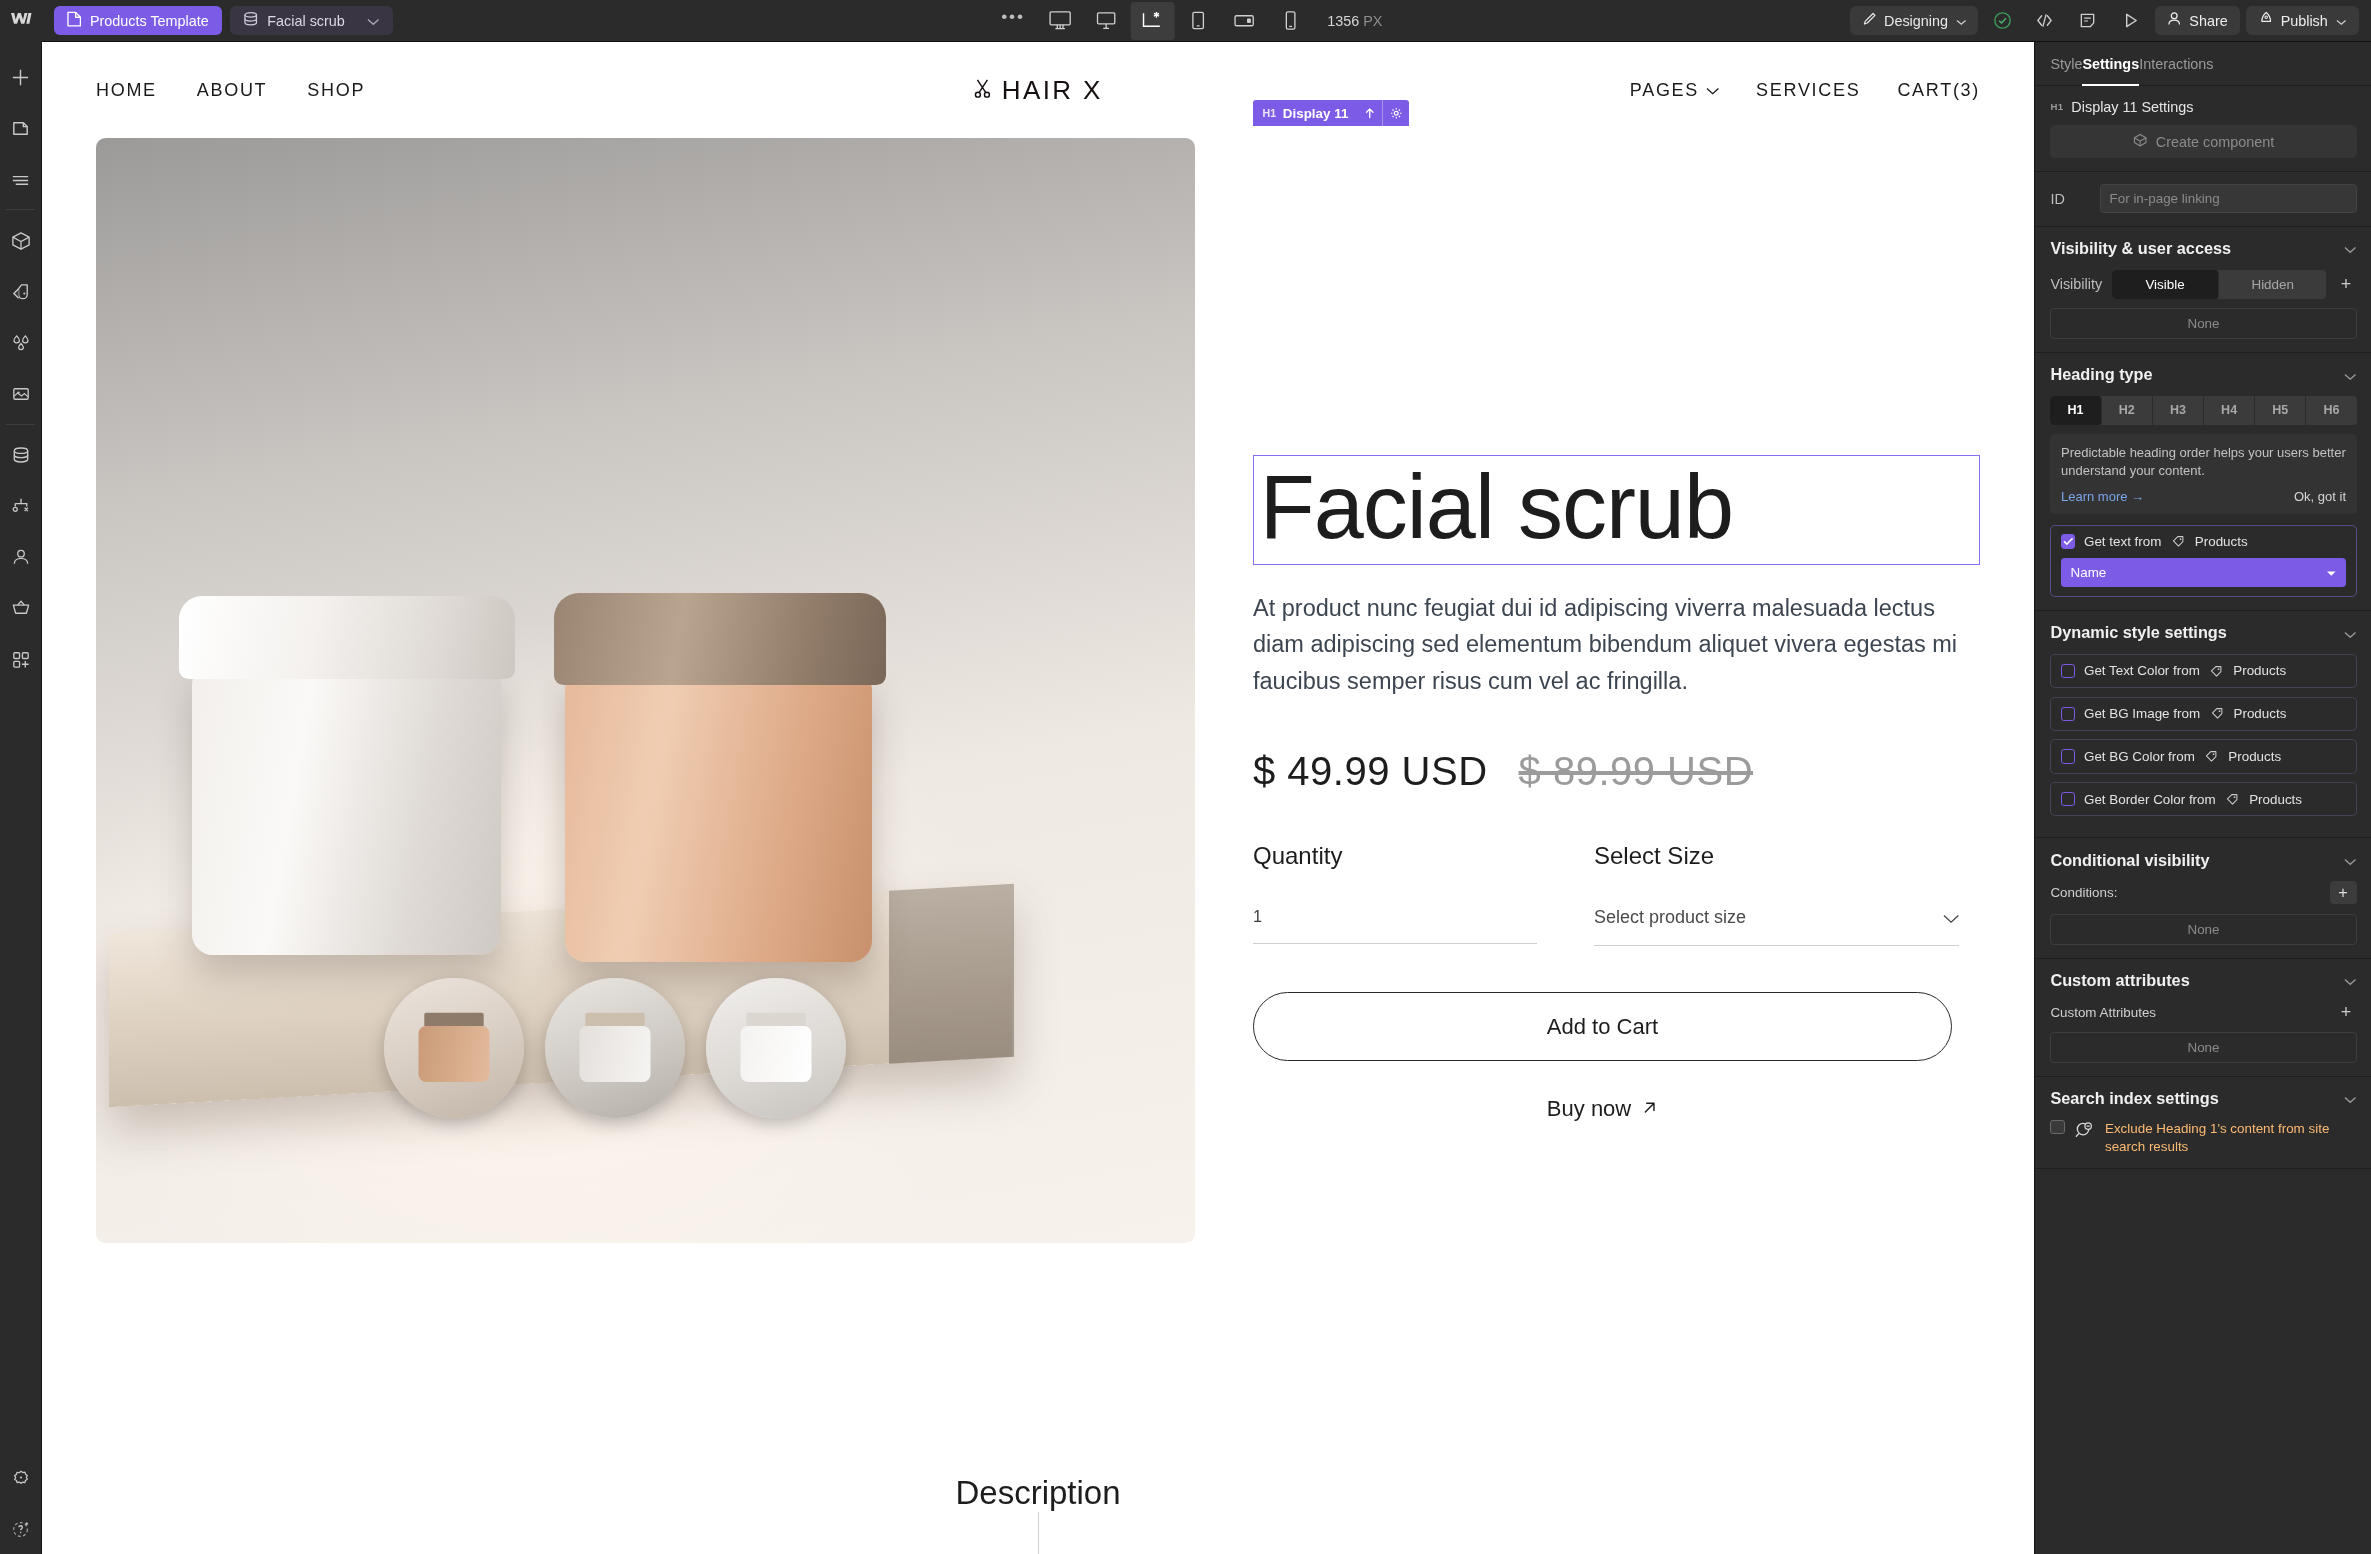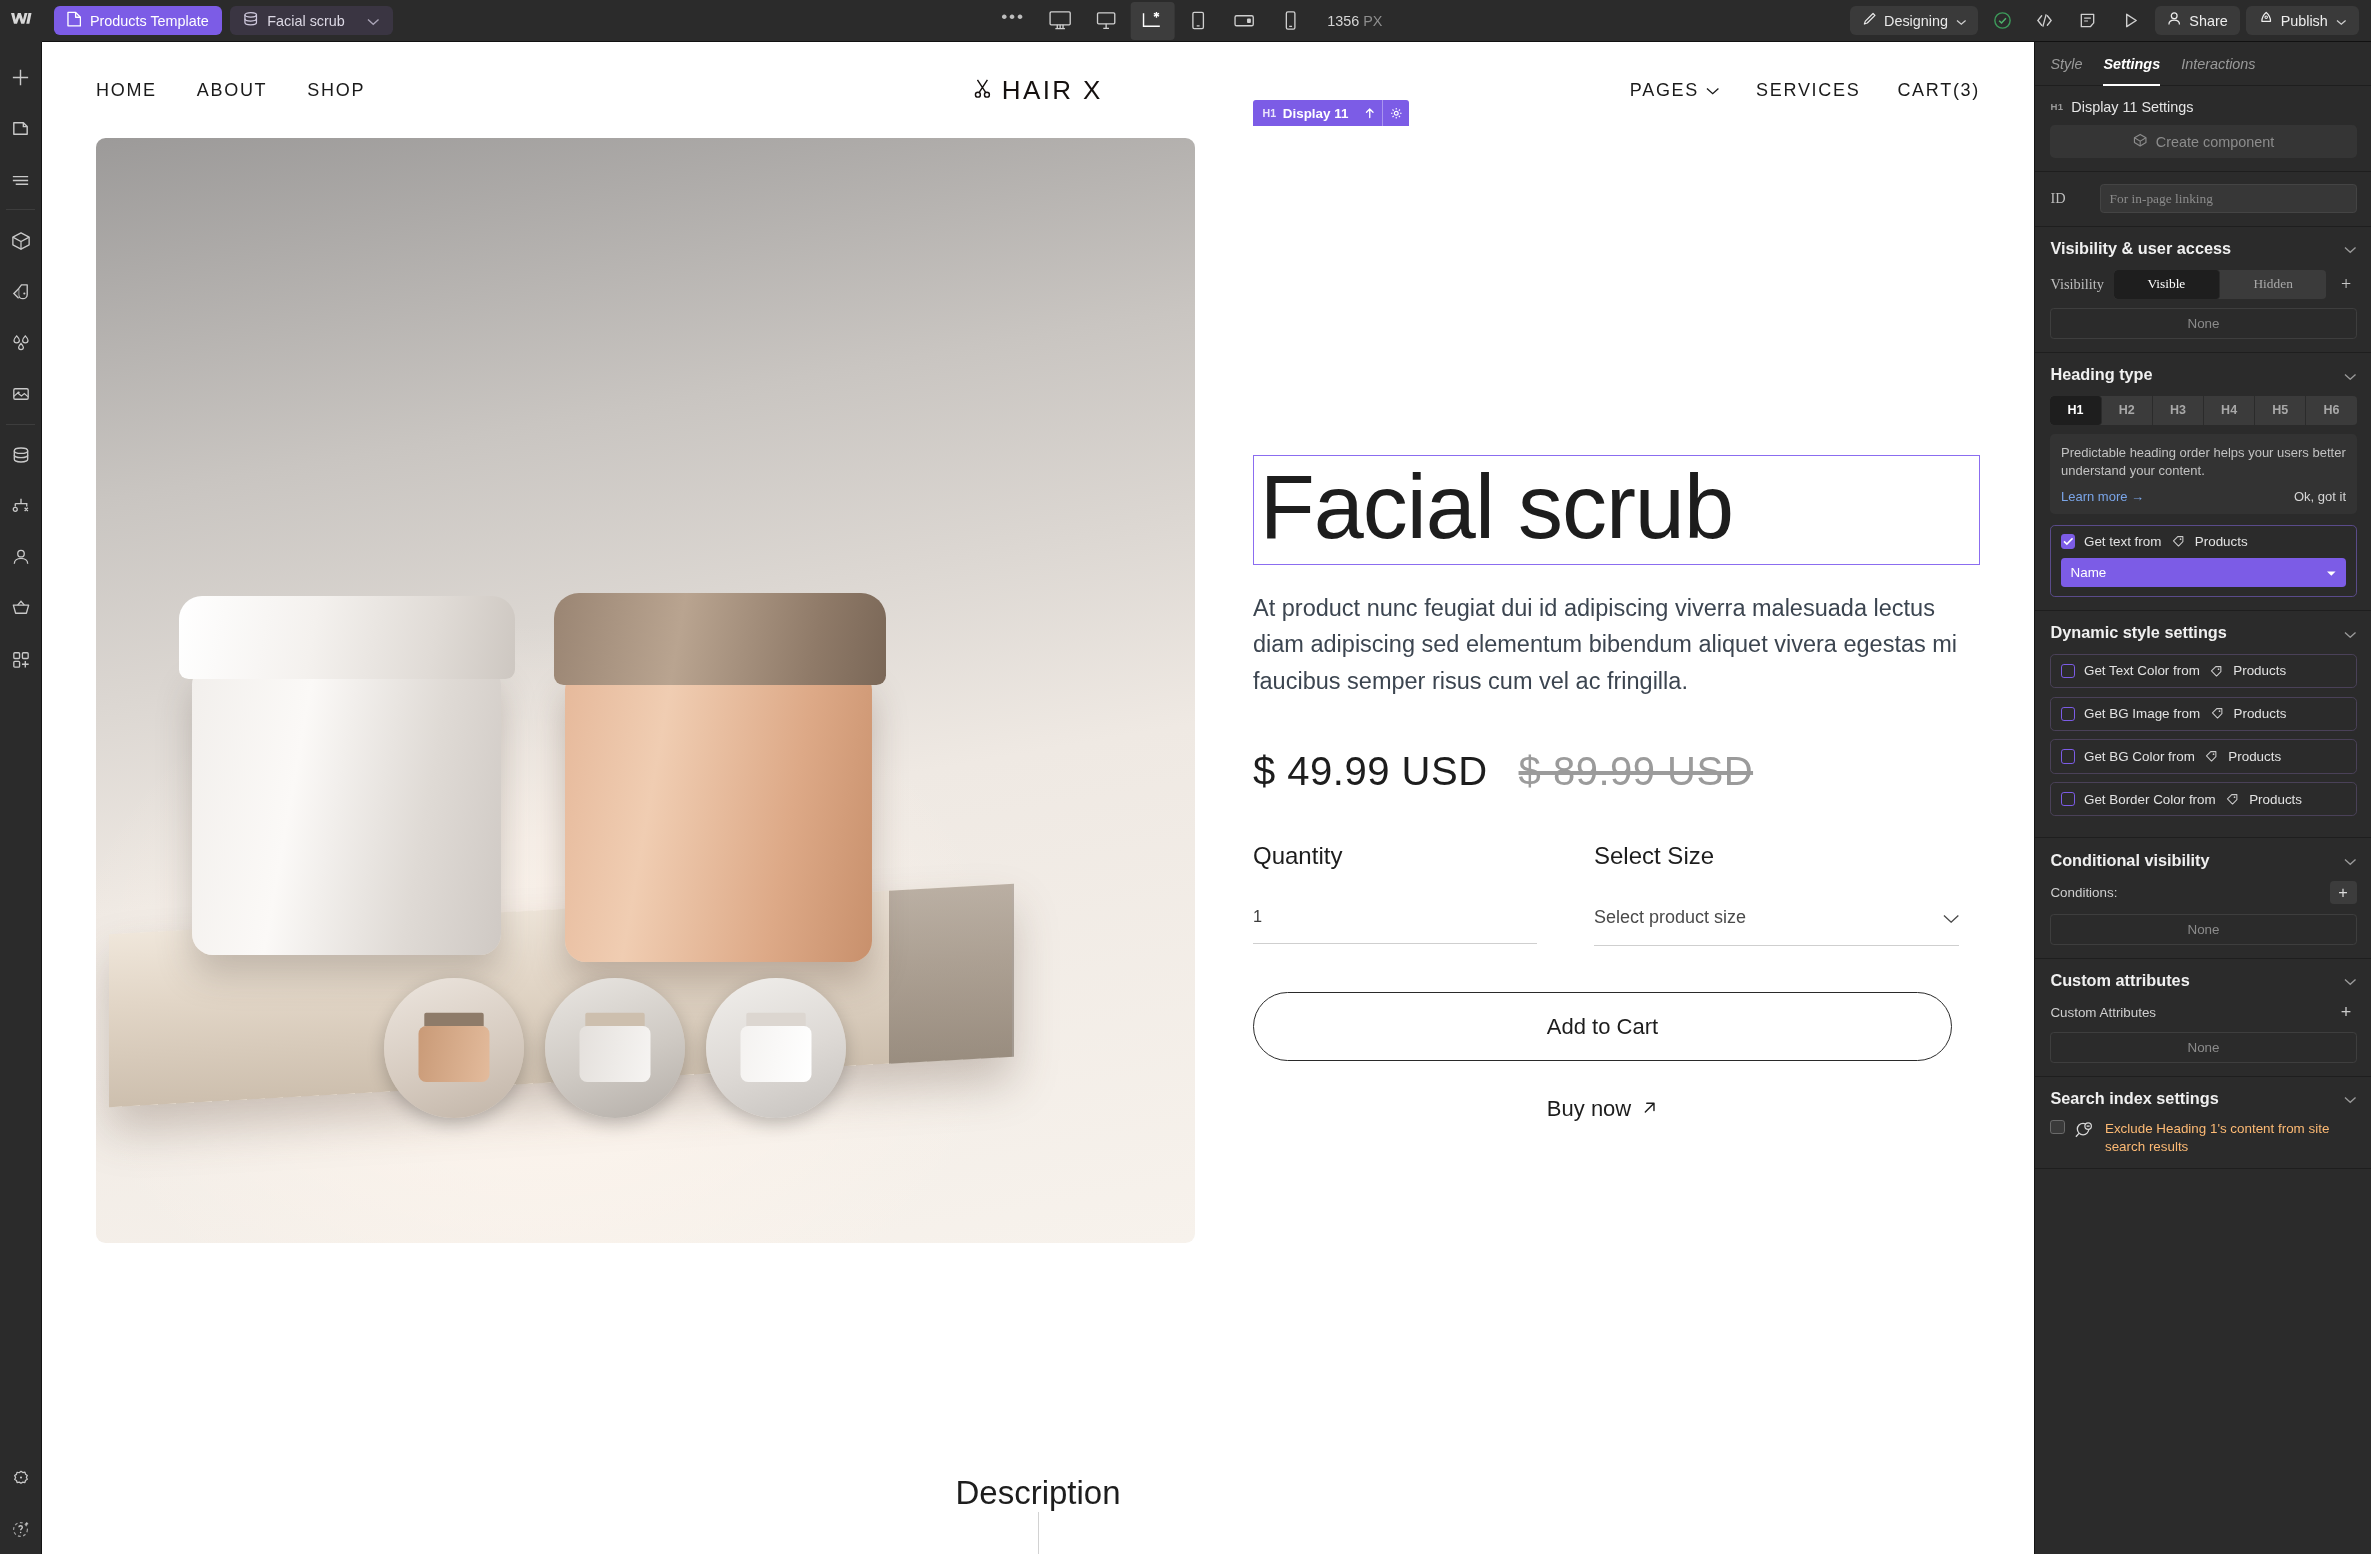--- a/index.html
+++ b/index.html
@@ -208,37 +208,37 @@
   }
   .ptab { font-size: 33px; padding: 0 42px; color: #9a9a9a; }
   .ptab.active { color: #1d1d1d; }
   .ptab-div { width: 1px; height: 44px; background: #d2d2d2; }
 
   
   .right {
     width: 338px; min-width: 338px; background: #2b2b2b; border-left: 1px solid #141414;
     display: flex; flex-direction: column; color: #d8d8d8; overflow: hidden;
   }
-  .rp-tabs { display: flex; align-items: center; height: 44px; padding: 0 15.4px; gap: 21px;
-    border-bottom: 1px solid #1e1e1e; font-style: italic; }
+  .rp-tabs { display: flex; align-items: center; height: 44px; padding: 0 15.4px; 
+    border-bottom: 1px solid #1e1e1e; }
   .rp-tab { font-size: 14.4px; color: #9a9a9a; height: 44px; display: flex; align-items: center;
     position: relative; }
   .rp-tab.active { color: #fff; font-weight: 600; }
   .rp-tab.active:after {
     content: ""; position: absolute; left: 0; right: 0; bottom: 0; height: 1.9px; background: #fff;
   }
   .rp-section { padding: 12.5px 15.4px; border-bottom: 1px solid #1e1e1e; }
   .rp-title-row { display: flex; align-items: center; gap: 7.7px; font-size: 14.4px; color: #e6e6e6; }
   .tag-h1 { font-size: 9.6px; font-weight: 700; color: #9a9a9a; letter-spacing: 0.5px; }
   .create-comp {
     margin-top: 10.6px; height: 33px; background: #353535; border-radius: 4.8px;
     display: flex; align-items: center; justify-content: center; gap: 8.6px;
     color: #8c8c8c; font-size: 14.4px;
   }
-  .row { display: flex; align-items: center; gap: 9.6px; font-family: Liberation Serif, serif; }
+  .row { display: flex; align-items: center; gap: 9.6px; }
   .lbl { font-size: 14.4px; color: #bdbdbd; min-width: 40px; }
   .input-box {
     flex: 1; height: 29px; background: #373737; border: 1px solid #444; border-radius: 3.8px;
     display: flex; align-items: center; padding: 0 8.6px; font-size: 13.4px; color: #8b8b8b;
   }
   .sec-head {
     display: flex; align-items: center; justify-content: space-between;
     font-size: 16.3px; font-weight: 700; color: #f0f0f0; margin-bottom: 11.5px;
   }
   .chev-d { color: #9a9a9a; }

